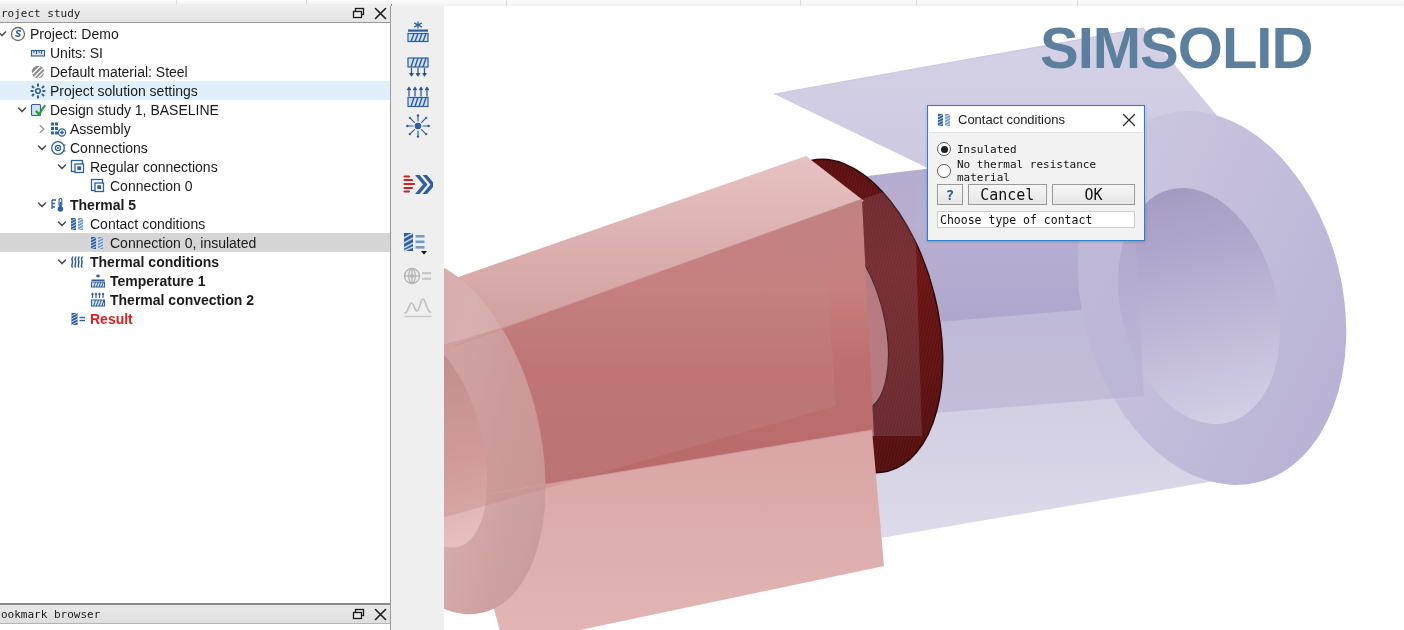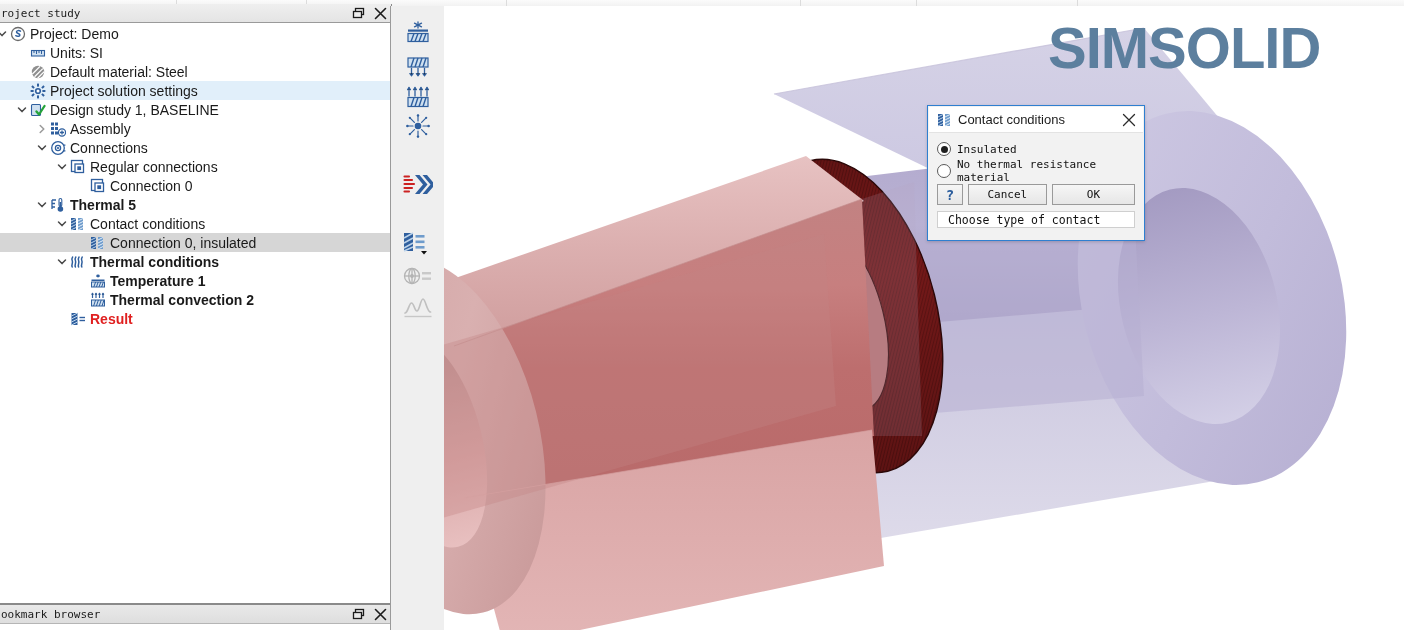--- a/index.html
+++ b/index.html
@@ -48,48 +48,48 @@
   #bookmark-panel .panel-title{background:linear-gradient(#e9e9e9,#dedede);border-bottom:1px solid #b5b5b5;}
 
   
   #toolbar{position:absolute;left:390px;top:6px;width:54px;height:624px;background:#efefef;
            border-left:1px solid #9a9a9a;}
   .tbtn{position:absolute;left:0;width:54px;height:34px;display:flex;align-items:center;justify-content:center;}
   .tbtn svg{display:block;}
 
   
   #viewport{position:absolute;left:444px;top:6px;width:960px;height:624px;background:#ffffff;overflow:hidden;}
-  #logo{position:absolute;right:4px;top:12px;width:352px;height:62px;overflow:hidden;pointer-events:none;}
+  #logo{position:absolute;right:12px;top:12px;width:352px;height:62px;overflow:hidden;pointer-events:none;}
   #logo svg{display:block;}
 
   
   #dialog{position:absolute;left:483px;top:99px;width:218px;height:136px;
           background:#f2f2f2;border:1px solid #2f7fd0;box-sizing:border-box;
           box-shadow:0 1px 3px rgba(0,0,0,.18);}
   #dialog .dlg-title{position:absolute;left:1px;top:1px;right:1px;height:26px;background:#ffffff;
           display:flex;align-items:center;border-bottom:1px solid #e3e3e3;box-sizing:border-box;}
   #dialog .dlg-title .dicon{width:22px;display:flex;align-items:center;justify-content:center;margin-left:5px;}
   #dialog .dlg-title .dtext{font-size:13px;color:#1b1b1b;font-family:"Liberation Sans",sans-serif;margin-left:2px;}
   #dialog .dlg-close{position:absolute;right:4px;top:3px;width:20px;height:20px;
           display:flex;align-items:center;justify-content:center;cursor:default;}
   .dlg-body{position:absolute;left:1px;top:27px;right:1px;bottom:1px;padding:6px 8px 0 8px;box-sizing:border-box;}
   .radio-row{display:flex;align-items:center;height:20px;margin-bottom:2px;}
   .radio{width:12px;height:12px;border:1px solid #5a5a5a;border-radius:50%;background:#fff;
          position:relative;flex:0 0 12px;margin-right:6px;}
   .radio.on::after{content:"";position:absolute;left:2.5px;top:2.5px;width:7px;height:7px;border-radius:50%;background:#1f1f1f;}
   .radio-label{font-family:"DejaVu Sans Mono","Liberation Mono",monospace;font-size:11px;color:#111;}
   .btn-row{display:flex;align-items:center;gap:5px;margin-top:3px;}
   .dbtn{height:21px;background:linear-gradient(#f6f6f6,#e6e6e6);border:1px solid #9a9a9a;
-        font-family:"DejaVu Sans Mono","Liberation Mono",monospace;font-size:11px;color:#111;
+        font-family:"DejaVu Sans Mono","Liberation Mono",monospace;font-size:15px;color:#111;
         display:flex;align-items:center;justify-content:center;box-sizing:border-box;cursor:default;}
   #help-btn{width:26px;color:#2a5c9c;font-weight:bold;font-size:14px;}
   #cancel-btn{width:80px;}
   #ok-btn{width:84px;}
   .hintbar{margin-top:6px;height:17px;background:#ffffff;border:1px solid #cfcfcf;box-sizing:border-box;
-           display:flex;align-items:center;padding-left:10px;}
+           display:flex;align-items:center;padding-left:2px;}
   .hintbar span{font-family:"DejaVu Sans Mono","Liberation Mono",monospace;font-size:11.5px;color:#111;}
 </style>
 </head>
 <body>
 
 <div id="root">
 
   <div class="top-strip">
     <div class="top-sep" style="left:176px"></div>
     <div class="top-sep" style="left:306px"></div>

